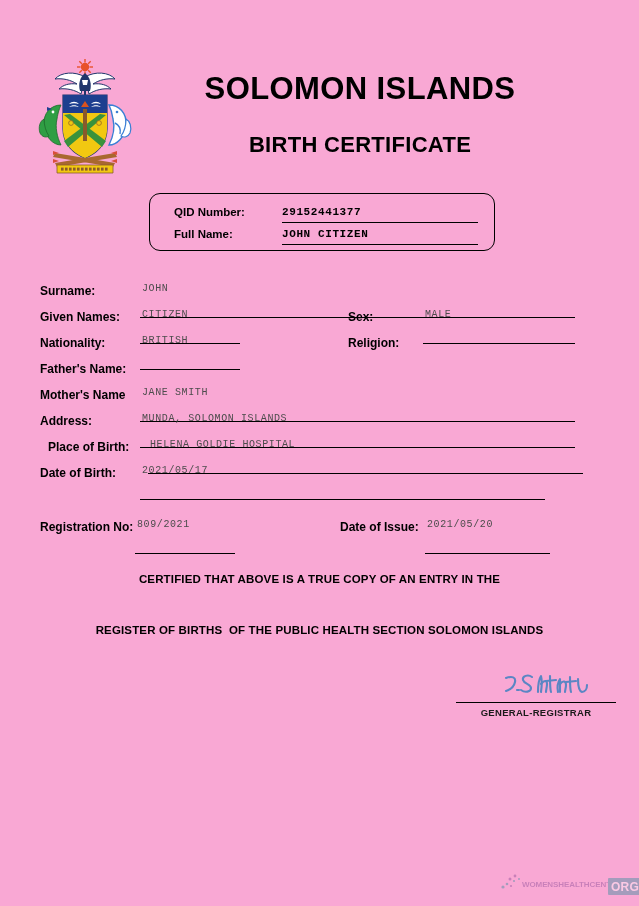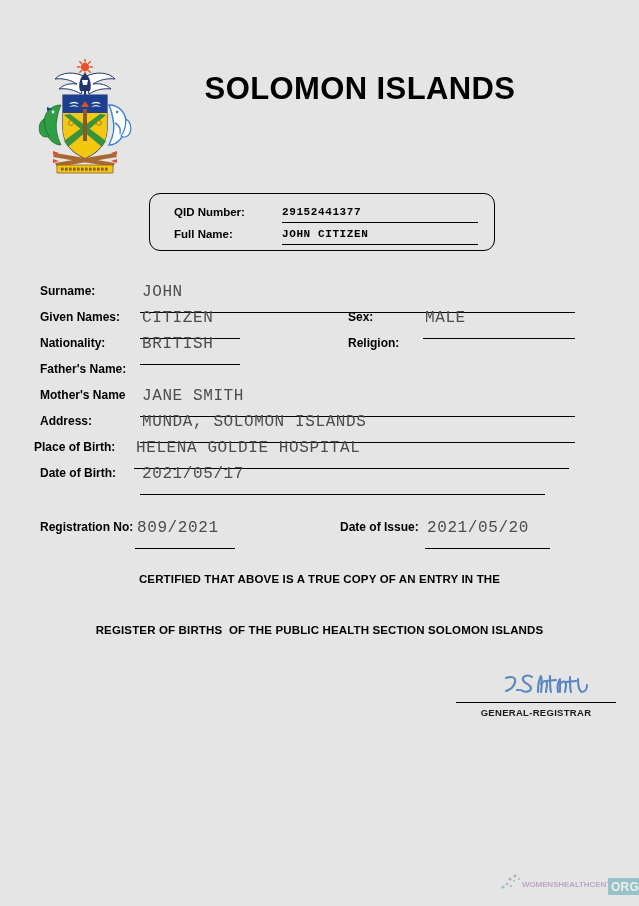--- a/index.html
+++ b/index.html
@@ -13,21 +13,21 @@
     position: relative;
     font-family: "Liberation Sans", sans-serif;
     color: #000000;
     overflow: hidden;
   }
 
   .page {
     position: absolute;
     left: 0; top: 0;
     width: 639px; height: 906px;
-    background: #e5e5e5;
+    background: #f9a8d4;
   }
 
   
   .crest {
     position: absolute;
     left: 33px;
     top: 57px;
     width: 104px;
     height: 118px;
   }
@@ -106,26 +106,26 @@
     top: 1px;
     font-size: 12px;
     font-weight: bold;
     white-space: nowrap;
     color: #000;
   }
   .field-value {
     position: absolute;
     top: 0;
     font-family: "Liberation Mono", monospace;
-    font-size: 16px;
+    font-size: 10px;
     letter-spacing: 0.6px;
     color: #4c4c4c;
     white-space: nowrap;
     border-bottom: 1.1px solid #000;
-    padding-bottom: 11px;
+    padding-bottom: 23px;
     padding-left: 2px;
     box-sizing: border-box;
     overflow: hidden;
   }
 
   
   .cert-line {
     position: absolute;
     width: 639px;
     text-align: center;
@@ -284,20 +284,21 @@
         <rect x="60" y="110.6" width="2.6" height="3"></rect>
         <rect x="64" y="110.6" width="2.6" height="3"></rect>
         <rect x="68" y="110.6" width="2.6" height="3"></rect>
         <rect x="72" y="110.6" width="2.6" height="3"></rect>
       </g>
     </svg>
   </div>
 
   <div class="title-block">
     <div class="title-main">SOLOMON ISLANDS</div>
+    <div class="title-sub">BIRTH CERTIFICATE</div>
   </div>
 
   <div class="qid-box">
     <div class="qid-row r1">
       <span class="qid-label">QID Number:</span>
       <span class="qid-value">29152441377</span>
     </div>
     <div class="qid-row r2">
       <span class="qid-label">Full Name:</span>
       <span class="qid-value">JOHN CITIZEN</span>
@@ -335,21 +336,21 @@
   <div class="field" style="left:40px; top:387px; width:535px;">
     <span class="field-label">Mother's Name</span>
     <span class="field-value" style="left:100px; width:435px;">JANE SMITH</span>
   </div>
 
   <div class="field" style="left:40px; top:413px; width:535px;">
     <span class="field-label">Address:</span>
     <span class="field-value" style="left:100px; width:435px;">MUNDA, SOLOMON ISLANDS</span>
   </div>
 
-  <div class="field" style="left:34px; top:439px; width:535px;">
+  <div class="field" style="left:48px; top:439px; width:535px;">
     <span class="field-label">Place of Birth:</span>
     <span class="field-value" style="left:100px; width:435px;">HELENA GOLDIE HOSPITAL</span>
   </div>
 
   <div class="field" style="left:40px; top:465px; width:505px;">
     <span class="field-label">Date of  Birth:</span>
     <span class="field-value" style="left:100px; width:405px;">2021/05/17</span>
   </div>
 
   <div class="field" style="left:40px; top:519px; width:195px;">

